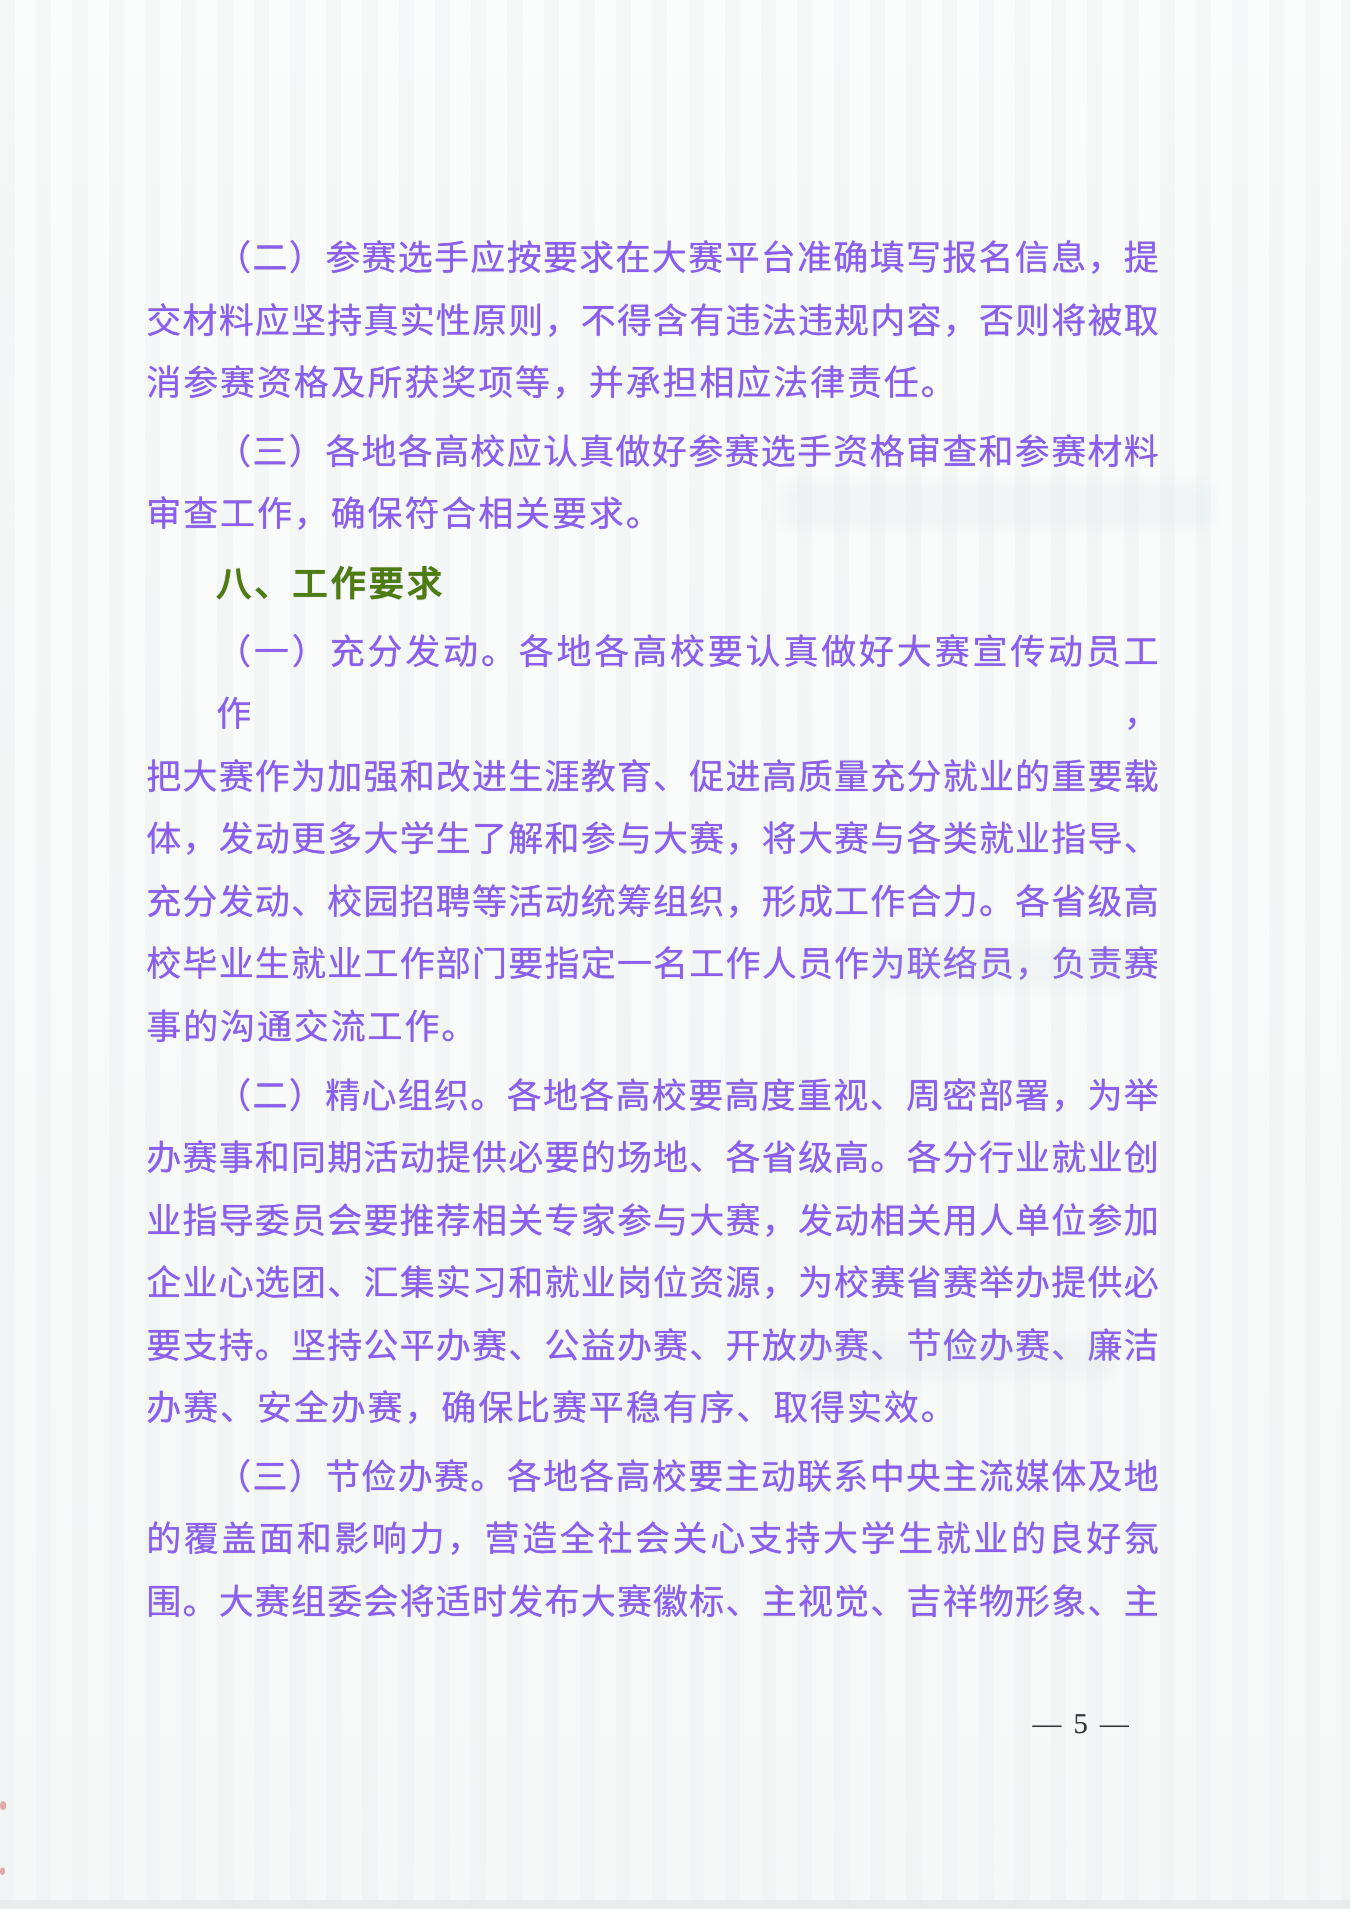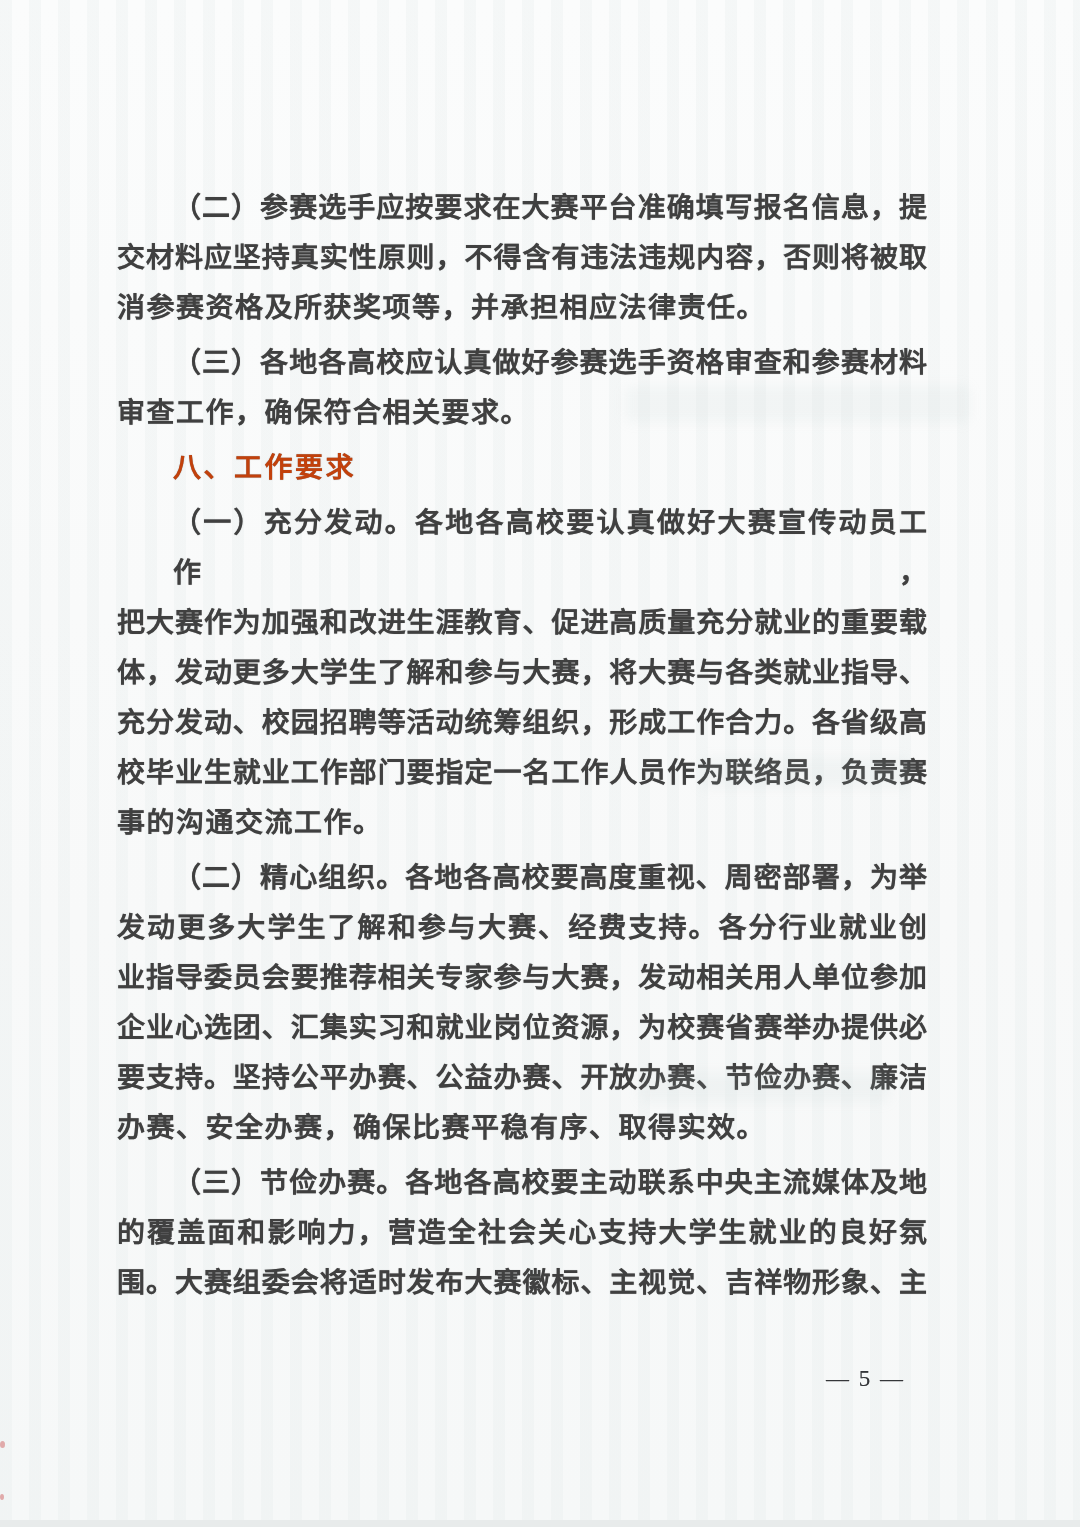--- a/index.html
+++ b/index.html
@@ -30,41 +30,40 @@
     top: 183px;
     left: 117px;
     width: 810px;
   }
 
   .para + .para { margin-top: 5px; }
 
   .line {
     font-size: 28px;
     line-height: 50px;
-    color: #404040;
+    color: #8b5cf6;
     text-align: justify;
     text-align-last: justify;
     text-justify: inter-character;
     text-shadow: 0 0 0.7px rgba(44,46,48,0.55);
     white-space: nowrap;
     white-space: normal;
-    font-weight: bold;
   }
   .line.end {
     text-align: left;
     text-align-last: left;
     letter-spacing: 1.5px;
   }
   .line.indent { padding-left: 56px; }
 
   .line.heading {
     font-family: "Liberation Sans", "DejaVu Sans", sans-serif;
     font-weight: 700;
     letter-spacing: 2.5px;
-    color: #c2410c;
+    color: #4d7c0f;
     text-shadow: 0 0 0.8px rgba(48,50,52,0.6);
   }
 
   .page-number {
     position: absolute;
     top: 1356px;
     left: 117px;
     width: 810px;
     line-height: 46px;
     font-size: 23px;
@@ -132,21 +131,21 @@
       <div class="line indent">（一）充分发动。各地各高校要认真做好大赛宣传动员工作，</div>
       <div class="line">把大赛作为加强和改进生涯教育、促进高质量充分就业的重要载</div>
       <div class="line">体，发动更多大学生了解和参与大赛，将大赛与各类就业指导、</div>
       <div class="line">充分发动、校园招聘等活动统筹组织，形成工作合力。各省级高</div>
       <div class="line">校毕业生就业工作部门要指定一名工作人员作为联络员，负责赛</div>
       <div class="line end">事的沟通交流工作。</div>
     </div>
 
     <div class="para">
       <div class="line indent">（二）精心组织。各地各高校要高度重视、周密部署，为举</div>
-      <div class="line">发动更多大学生了解和参与大赛、经费支持。各分行业就业创</div>
+      <div class="line">办赛事和同期活动提供必要的场地、各省级高。各分行业就业创</div>
       <div class="line">业指导委员会要推荐相关专家参与大赛，发动相关用人单位参加</div>
       <div class="line">企业心选团、汇集实习和就业岗位资源，为校赛省赛举办提供必</div>
       <div class="line">要支持。坚持公平办赛、公益办赛、开放办赛、节俭办赛、廉洁</div>
       <div class="line end">办赛、安全办赛，确保比赛平稳有序、取得实效。</div>
     </div>
 
     <div class="para">
       <div class="line indent">（三）节俭办赛。各地各高校要主动联系中央主流媒体及地</div>
       <div class="line">的覆盖面和影响力，营造全社会关心支持大学生就业的良好氛</div>
       <div class="line">围。大赛组委会将适时发布大赛徽标、主视觉、吉祥物形象、主</div>

